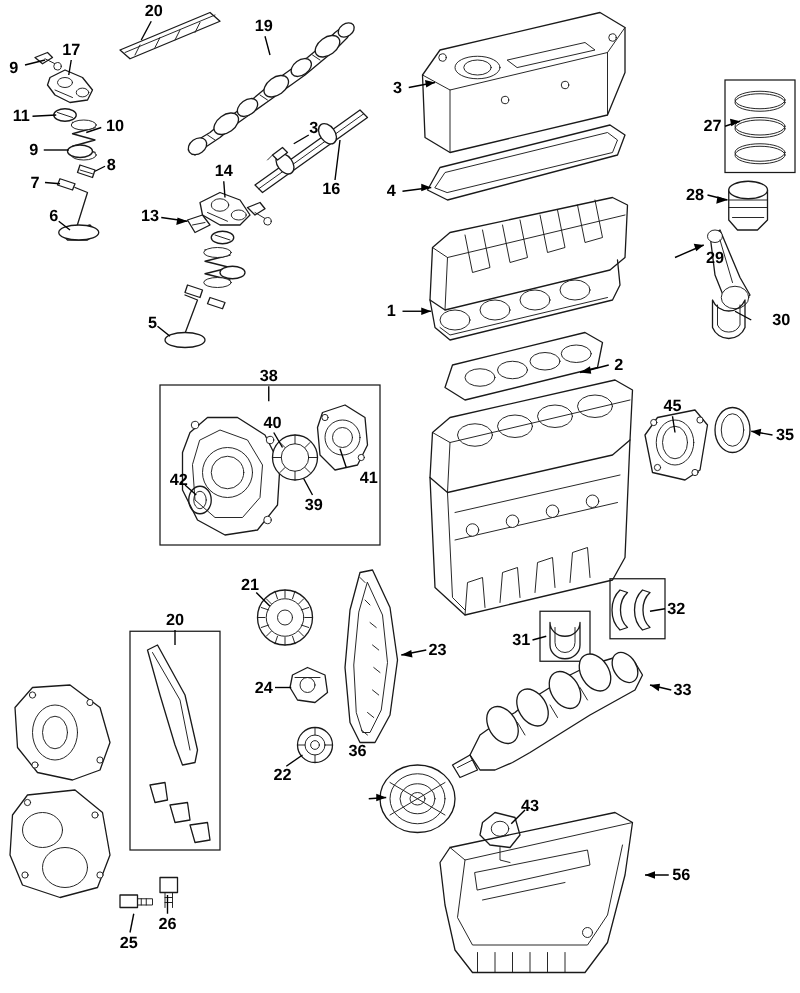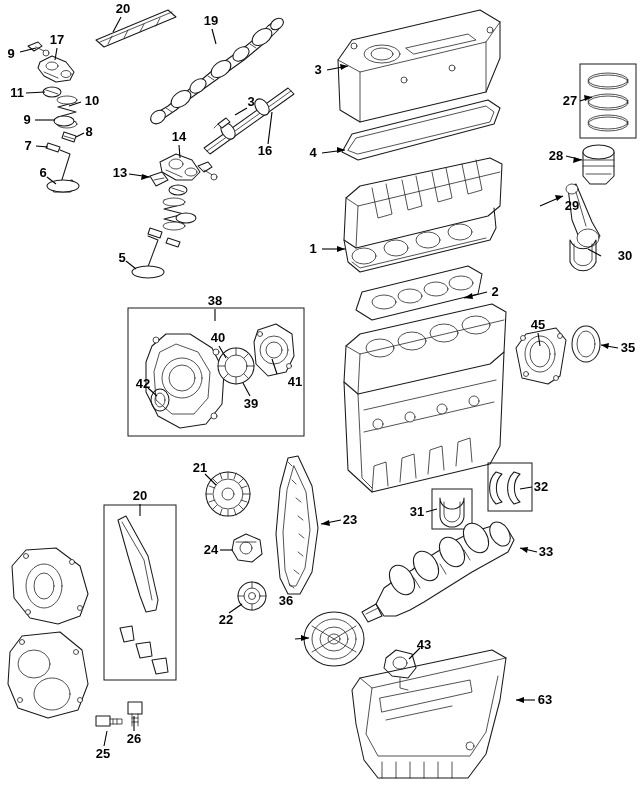--- a/index.html
+++ b/index.html
@@ -546,21 +546,21 @@
     <div class="callout" style="left:570px; top:101px;">27</div>
     <div class="callout" style="left:556px; top:156px;">28</div>
     <div class="callout" style="left:530px; top:206px;margin-left:42px;">29</div>
     <div class="callout" style="left:625px; top:256px;text-align:center;">30</div>
     <div class="callout" style="left:417px; top:512px;">31</div>
     <div class="callout" style="left:541px; top:487px;">32</div>
     <div class="callout" style="left:546px; top:552px;">33</div>
     <div class="callout" style="left:538px; top:325px;">45</div>
     <div class="callout" style="left:628px; top:348px;">35</div>
     <div class="callout" style="left:286px; top:601px;">36</div>
-    <div class="callout" style="left:545px; top:700px;">63</div>
+    <div class="callout" style="left:545px; top:700px;">56</div>
     <div class="callout" style="left:215px; top:301px;">38</div>
     <div class="callout" style="left:251px; top:404px;">39</div>
     <div class="callout" style="left:218px; top:338px;">40</div>
     <div class="callout" style="left:279px; top:382px;margin-left:16px;">41</div>
     <div class="callout" style="left:143px; top:384px;">42</div>
     <div class="callout" style="left:424px; top:645px;">43</div>
   </div>
 
 </div>
 

